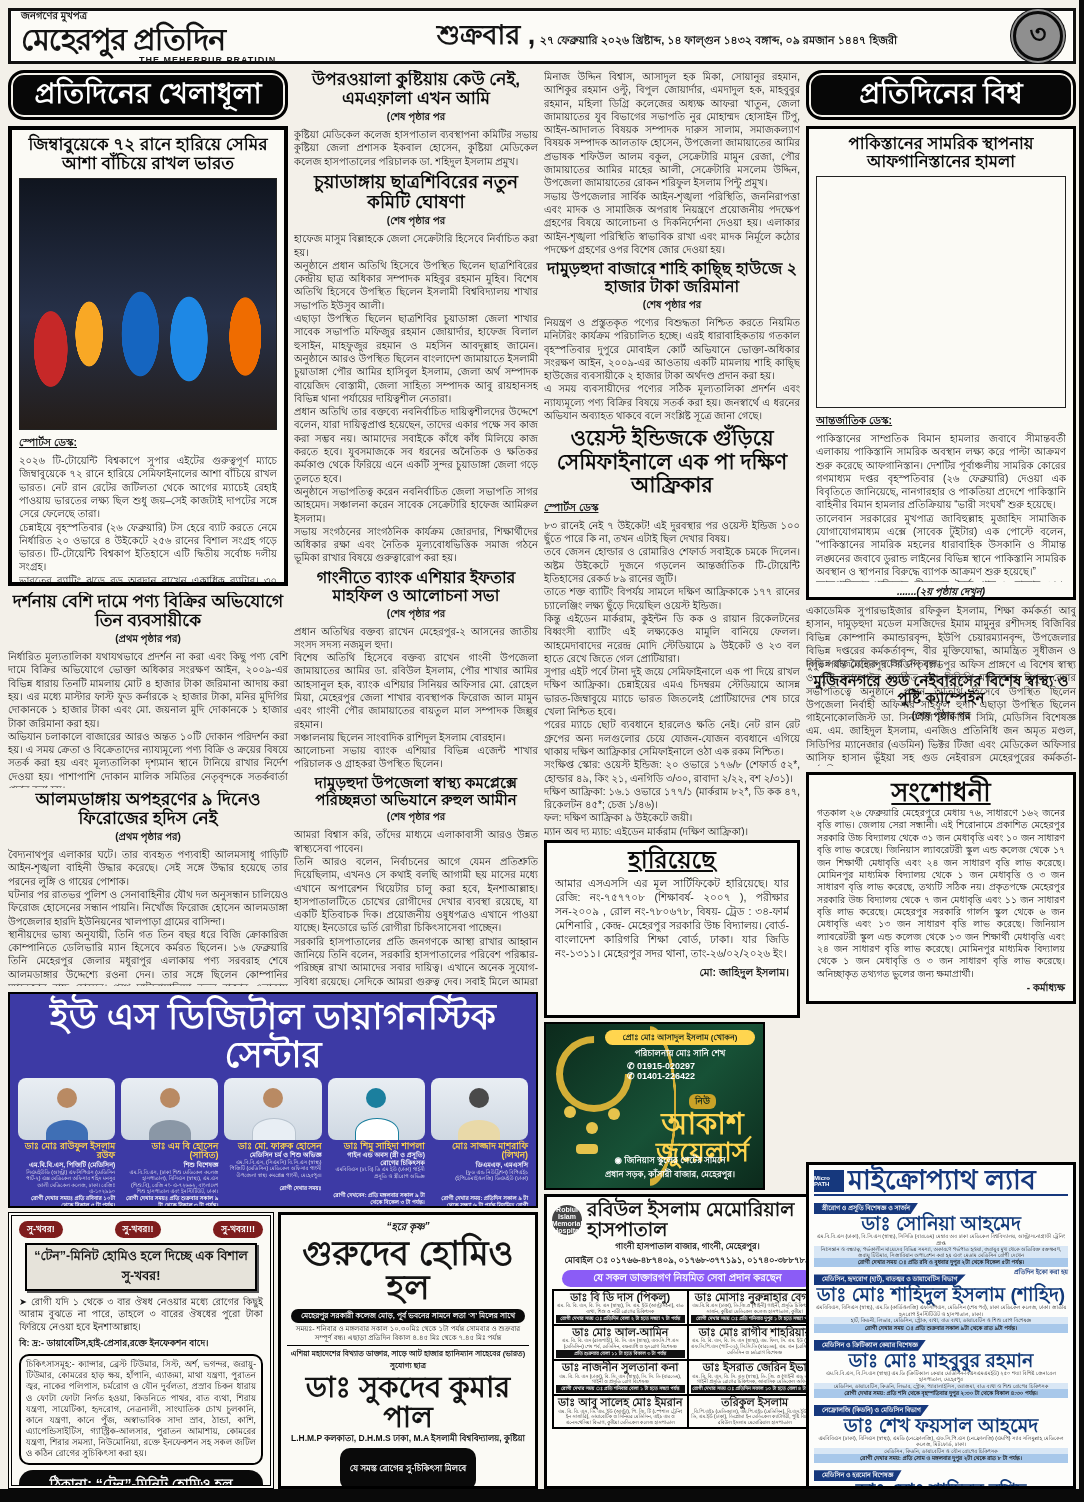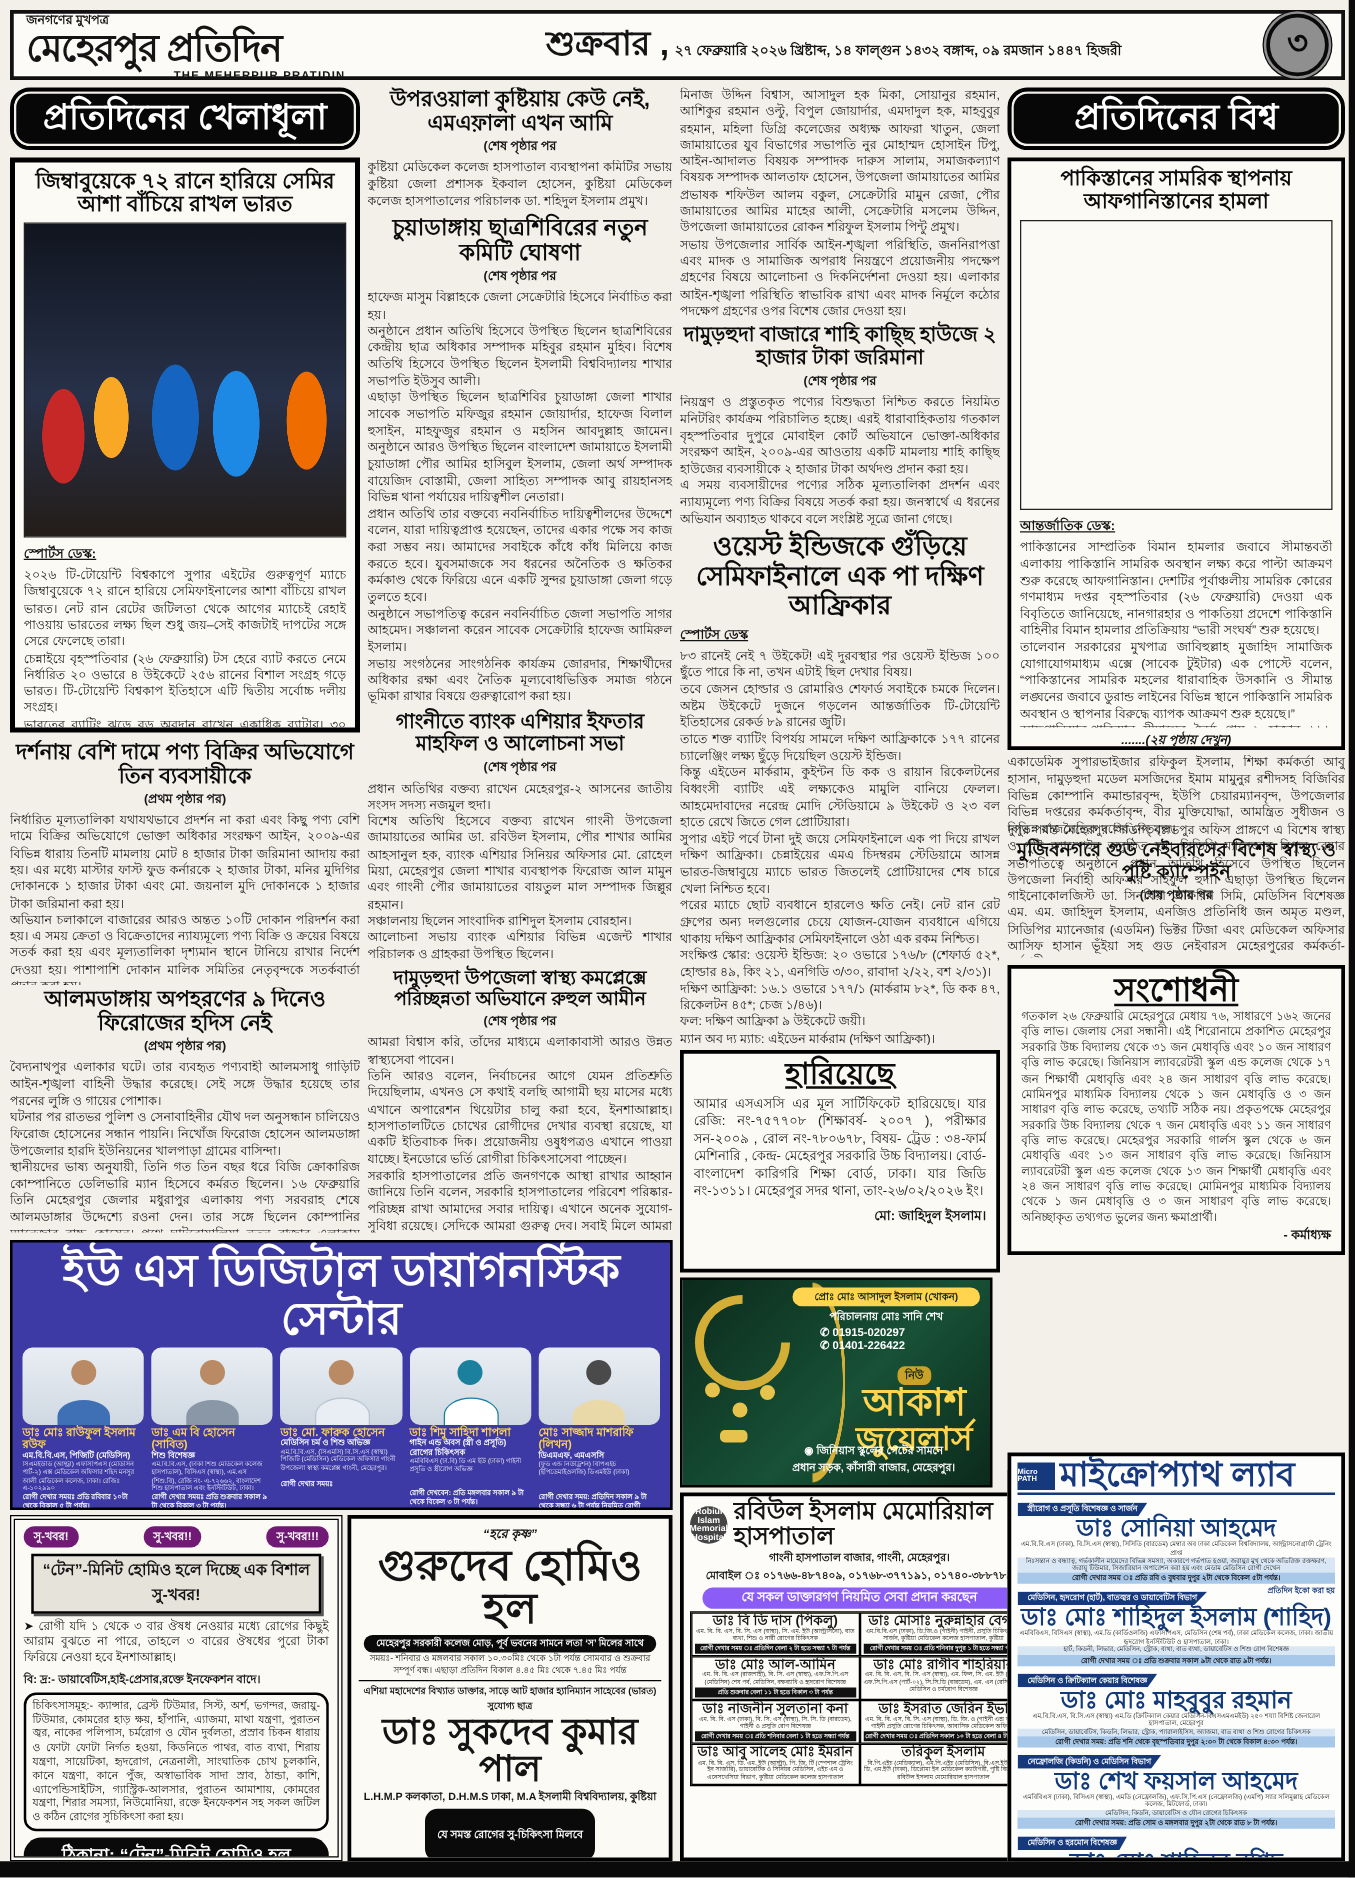--- a/index.html
+++ b/index.html
@@ -39,32 +39,32 @@
   .ph-conflict{height:230px;background:
     radial-gradient(26px 58px at 44% 60%, #474738 0 45%, transparent 46%),
     radial-gradient(50px 28px at 72% 72%, #c9a877 0 45%, transparent 46%),
     repeating-linear-gradient(100deg, rgba(60,60,60,.35) 0 1px, transparent 1px 26px),
     linear-gradient(180deg,#ccd6d8 0%,#bcc8c6 38%,#a59а7d 48%,#91805f 60%,#6f6045 100%);}
 
   
   .ad-us{background:#3d3aa5;color:#fff;border:2px solid #000;padding:4px 8px;overflow:hidden;}
   .ad-us-title{font-size:36px;font-weight:900;text-align:center;line-height:1.05;}
   .us-cards{display:flex;gap:6px;margin-top:4px;}
-  .us-card{flex:1;text-align:left;}
+  .us-card{flex:1;text-align:right;}
   .us-photo{height:62px;background:linear-gradient(180deg,#e9eef3,#cfd8e2);border-radius:8px;position:relative;overflow:hidden;}
   .av-head{position:absolute;left:50%;top:10px;width:20px;height:20px;margin-left:-10px;border-radius:50%;background:#b98a63;}
   .av-body{position:absolute;left:50%;bottom:-6px;width:42px;height:26px;margin-left:-21px;border-radius:50% 50% 0 0;background:#3f6fb5;}
   .us-name{color:#ffd54f;font-weight:800;font-size:9px;margin-top:2px;line-height:1.1;}
   .us-spec{font-size:6.5px;font-weight:bold;line-height:1.15;}
   .us-deg{font-size:5.2px;line-height:1.25;opacity:.92;height:26px;overflow:hidden;}
   .us-hrs{font-size:5.6px;font-weight:bold;line-height:1.2;}
 
   .ad-ten{border:4px double #000;background:#fbfaf5;padding:5px 7px;overflow:hidden;}
   .ten-badges{display:flex;justify-content:space-between;}
-  .pill{background:#701a75;color:#fff;border-radius:10px;font-size:9px;font-weight:bold;padding:1px 8px;}
+  .pill{background:#7f1d1d;color:#fff;border-radius:10px;font-size:9px;font-weight:bold;padding:1px 8px;}
   .ten-hl{background:#e6e3da;border:2px solid #000;font-weight:900;font-size:12.5px;text-align:center;padding:2px;margin:5px 6px;box-shadow:2px 2px 0 #555;}
   .ten-offer{font-size:9.5px;line-height:1.3;text-align:justify;}
   .ten-note{font-size:9px;font-weight:bold;margin:3px 0;}
   .ten-treat{border:2px solid #000;border-radius:10px;font-size:8.6px;line-height:1.3;text-align:justify;padding:3px 5px;}
   .ten-addr{background:#0a0a0a;color:#fff;border-radius:14px;text-align:center;margin-top:5px;padding:3px;}
   .ten-addr .l1{font-size:14px;font-weight:900;}
 
   .ad-guru{border:3px solid #000;background:#fbfaf5;padding:4px 6px;text-align:center;overflow:hidden;}
   .guru-tag{font-size:10px;font-weight:bold;font-style:italic;}
   .guru-title{font-size:34px;font-weight:900;line-height:1;}
@@ -351,21 +351,21 @@
     <div><span class="guru-loc">মেহেরপুর সরকারী কলেজ মোড়, পূর্ব ভবনের সামনে লতা ‘স’ মিলের সাথে</span></div>
     <div class="guru-hours">সময়ঃ- শনিবার ও মঙ্গলবার সকাল ১০.৩০মিঃ থেকে ১টা পর্যন্ত সোমবার ও শুক্রবার সম্পূর্ণ বন্ধ। এছাড়া প্রতিদিন বিকাল ৪.৪৫ মিঃ থেকে ৭.৪৫ মিঃ পর্যন্ত</div>
     <div class="guru-intro">এশিয়া মহাদেশের বিখ্যাত ডাক্তার, সাড়ে আট হাজার হ্যানিম্যান সাহেবের (ভারত) সুযোগ্য ছাত্র</div>
     <div class="guru-doc">ডাঃ সুকদেব কুমার পাল</div>
     <div class="guru-deg">L.H.M.P কলকাতা, D.H.M.S ঢাকা, M.A ইসলামী বিশ্ববিদ্যালয়, কুষ্টিয়া</div>
     <div><span class="guru-badge">যে সমস্ত রোগের সু-চিকিৎসা মিলবে</span></div>
     <div class="guru-treat">ক্যান্সার, ব্রেইন টিউমার ও ব্রেস্ট ক্যান্সার সম্পূর্ণ ভাল হয় এছাড়াও ব্রেন টিউমার সহ সকল প্রকার টিউমার, সিস্ট, অর্শ, পাইলস, ভগন্দর, ফিস্টুলা ও রক্ত পড়া, জন্ডিস, এ্যাপেন্ডিক্স, গ্যাস ও গ্যাসট্রিক আলসার, পুরাতন আমাশয়, কিডনী পাথর, কিডনীর সমস্যা, কিডনী নষ্ট, পিত্তথলীর পাথর, সাদা স্রাব, জরায়ু টিউমার, জরায়ু ইনফেকশন, ওভারী টিউমার, মাজা ব্যথা ও সমস্যা, শিরার সমস্যা, কোল্ড এলার্জি, হাঁচি, এ্যাজমা ও হাঁপানী, নিউমোনিয়া সহ সকল প্রকার ঠান্ডা সমস্যা,</div>
 
   </div>
 
-  <div class="abs ad-akash" style="left:544px;top:1022px;width:250px;height:168px;">
+  <div class="abs ad-akash" style="left:544px;top:1022px;width:221px;height:168px;">
     <div class="ak-jewel">
       <div class="neck"></div>
       <div class="gdot" style="left:8px;top:70px;"></div>
       <div class="gdot" style="left:30px;top:86px;"></div>
       <div class="gdot" style="left:52px;top:72px;"></div>
       <div class="gdot" style="left:20px;top:108px;width:22px;height:10px;border-radius:4px;"></div>
     </div>
     <div class="ak-curve"></div>
     <div class="ak-right">
       <div class="ak-prop">প্রোঃ মোঃ আসাদুল ইসলাম (খোকন)</div>

